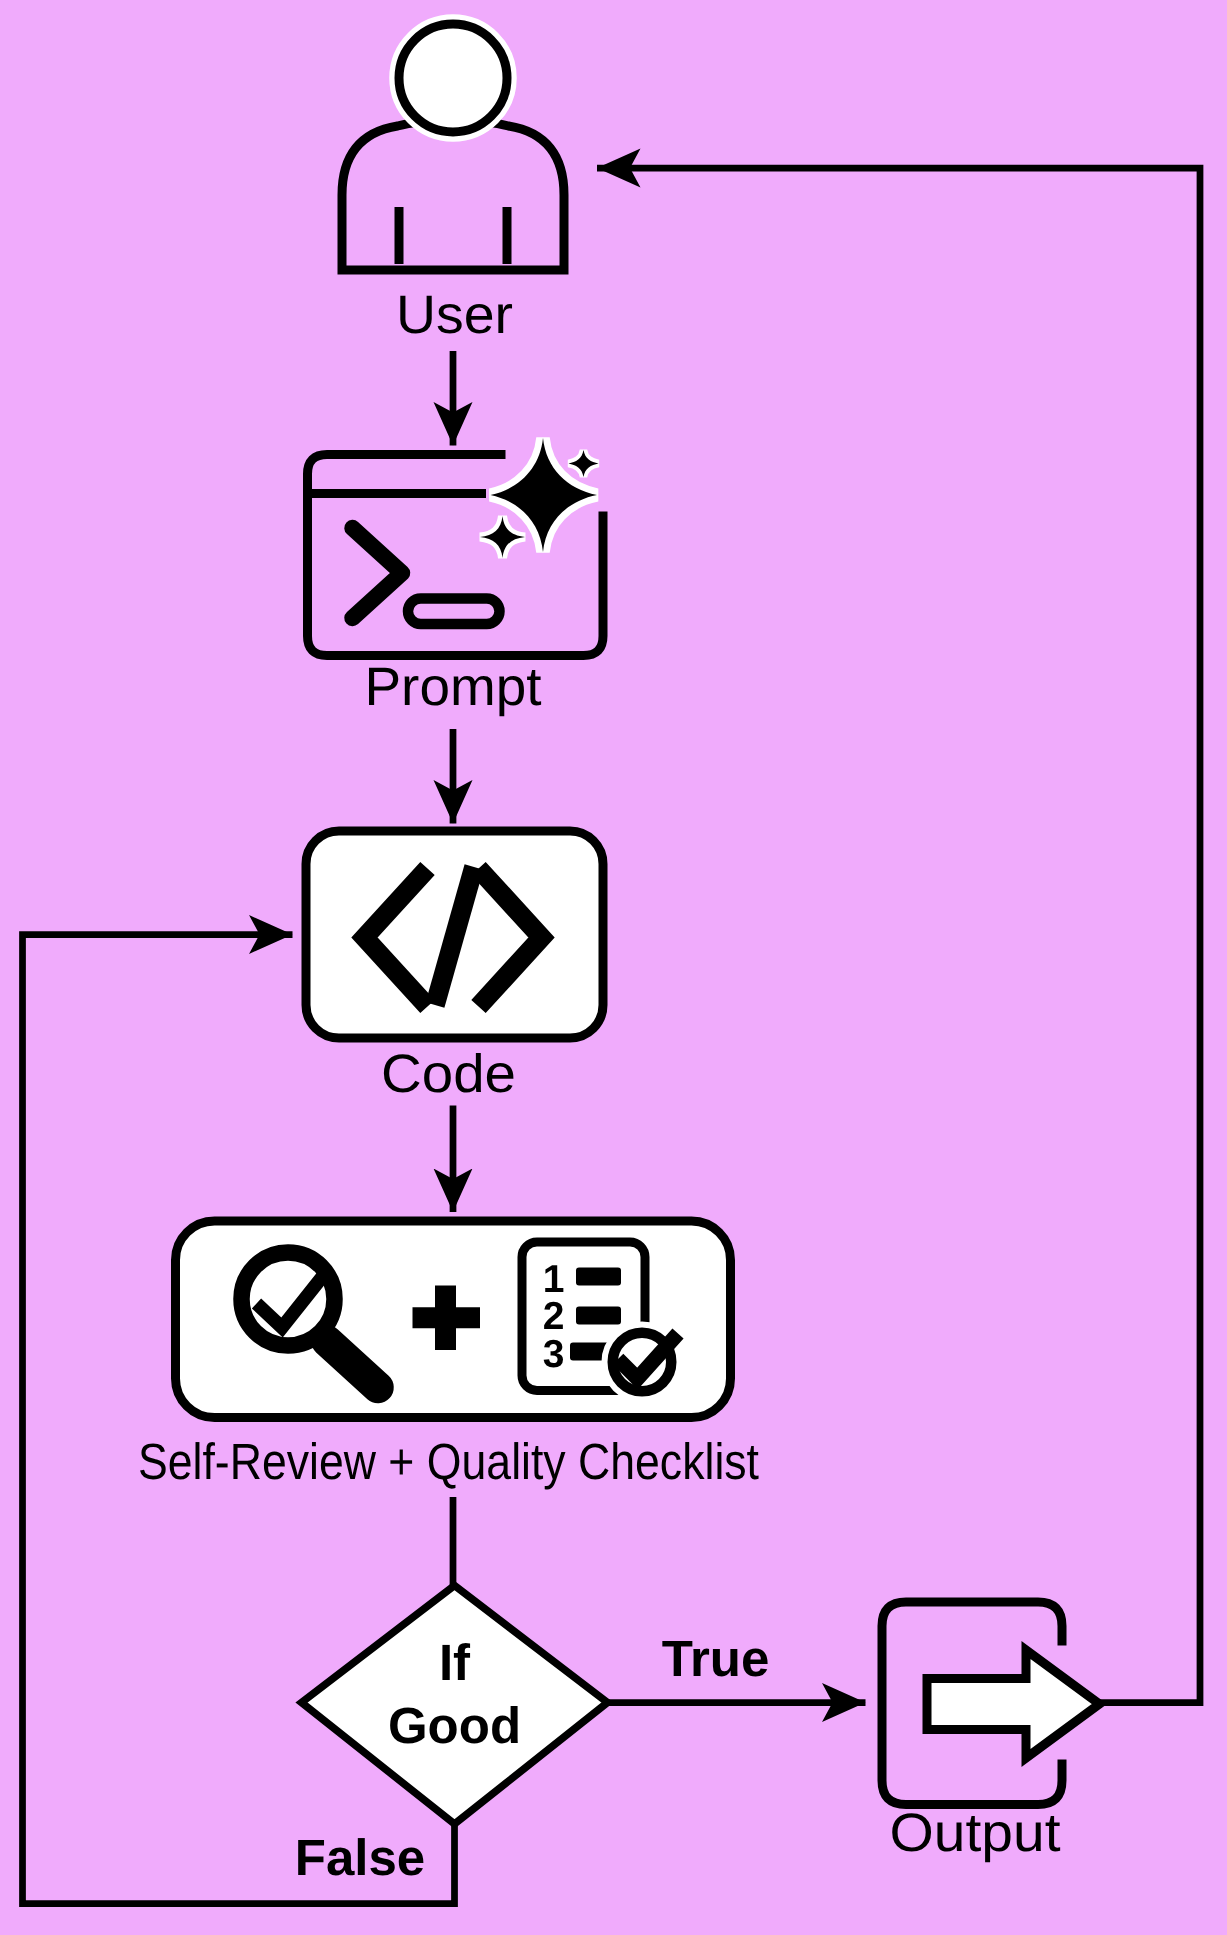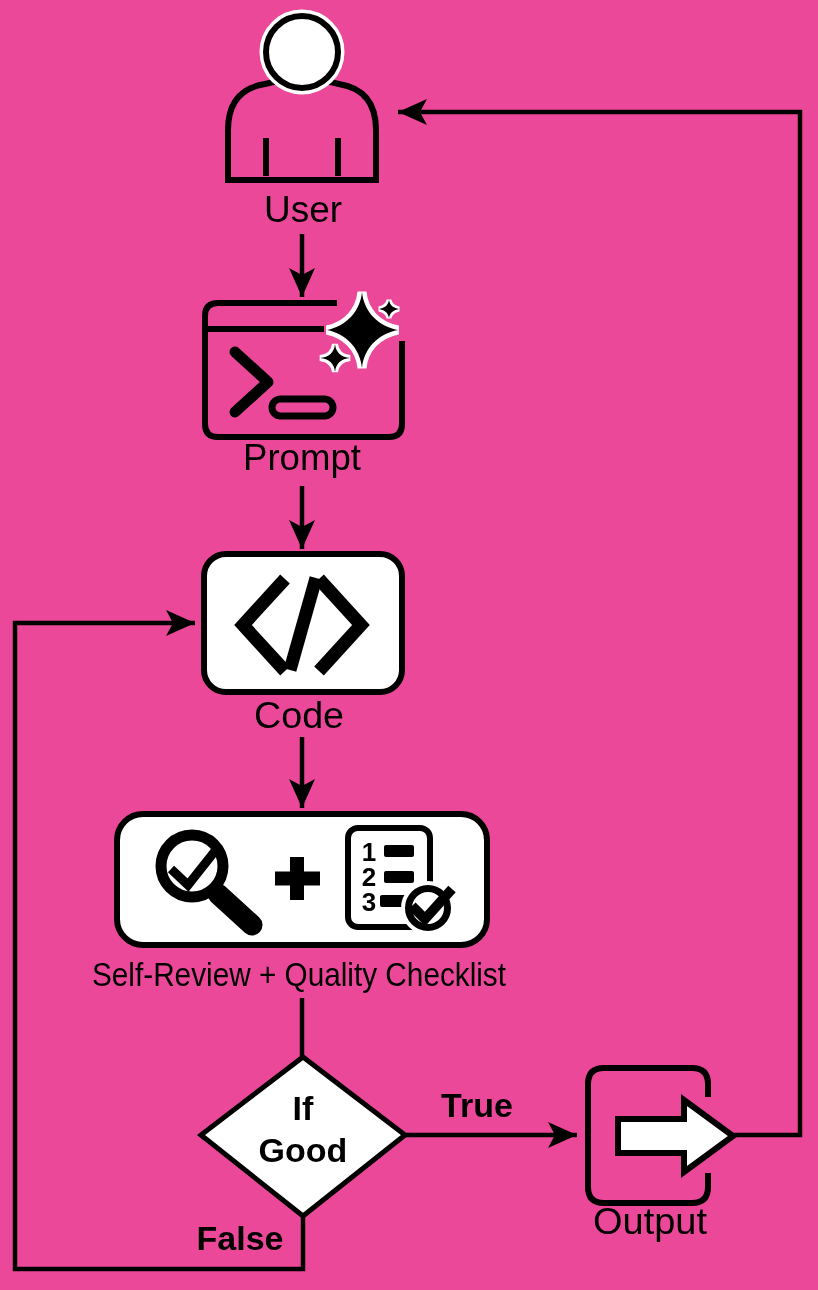--- a/index.html
+++ b/index.html
@@ -1,16 +1,16 @@
 <!DOCTYPE html>
 <html><head>
 <meta charset="utf-8">
 <style>
   html,body{margin:0;padding:0;background:#ffffff;}
-  .stage{position:relative;width:818px;height:1290px;background:#ec4899;overflow:hidden;}
+  .stage{position:relative;width:818px;height:1290px;background:#f0abfc;overflow:hidden;}
   svg{display:block;}
   text{text-anchor:middle;fill:#000;}
   .lbl{font-family:"Liberation Sans",sans-serif;font-size:36px;font-weight:400;}
   .lbl-long{font-family:"Liberation Sans",sans-serif;font-size:34px;font-weight:400;}
   .lbl-bold{font-family:"Liberation Sans",sans-serif;font-size:34px;font-weight:700;}
   .num{font-family:"Liberation Sans",sans-serif;font-size:26px;font-weight:700;}
   .edge{stroke:#000;stroke-width:4.5;fill:none;}
   .box{stroke:#000;stroke-width:6;fill:#ffffff;}
   .thin{stroke:#000;stroke-width:6;fill:none;}
 </style>

